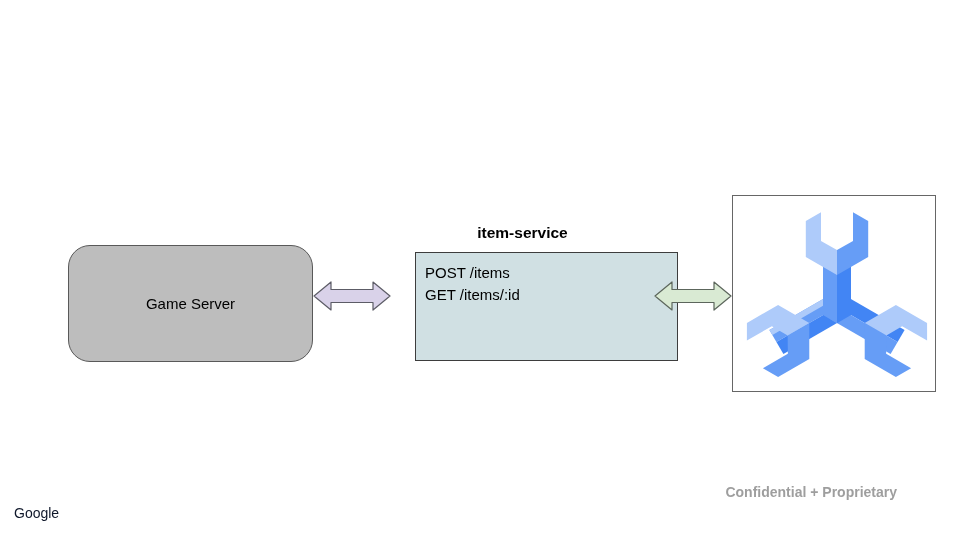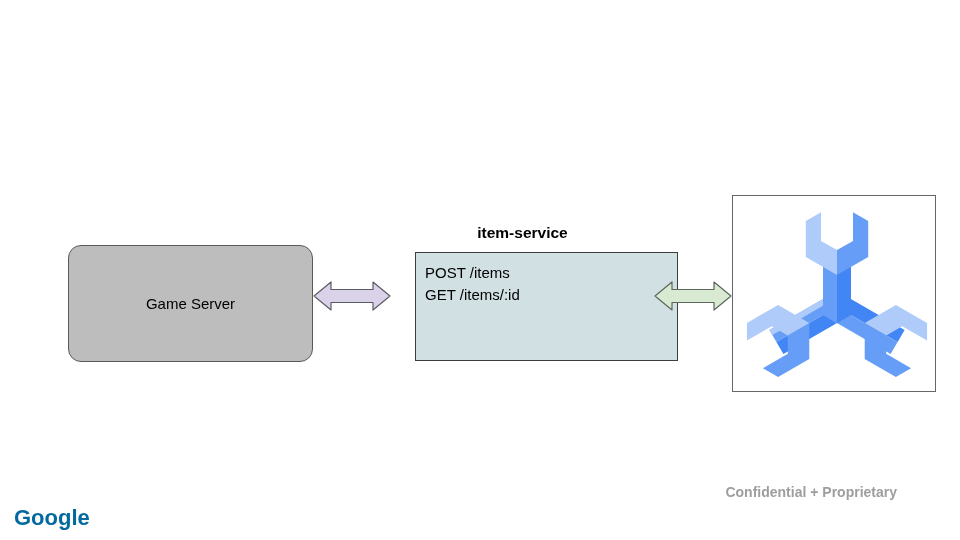--- a/index.html
+++ b/index.html
@@ -1,21 +1,21 @@
 <!DOCTYPE html>
 <html><head>
 <meta charset="utf-8">
 <style>
   html,body{margin:0;padding:0;}
   body{font-family:"Liberation Sans", sans-serif;}
   .slide{position:relative;width:960px;height:540px;background:#ffffff;overflow:hidden;}
 
   .game-server{
     position:absolute;left:68px;top:245px;width:245px;height:117px;
-    background:#bdbdbd;border:1.5px solid #595959;border-radius:13px;
+    background:#bdbdbd;border:1.5px solid #595959;border-radius:22px;
     display:flex;align-items:center;justify-content:center;
     font-size:15px;color:#000;box-sizing:border-box;
   }
 
   .svc-title{
     position:absolute;left:391px;top:224px;width:263px;height:20px;
     text-align:center;font-size:15.5px;font-weight:bold;color:#000;
   }
   .svc-box{
     position:absolute;left:391px;top:252px;width:263px;height:109px;
@@ -29,21 +29,21 @@
   .arrow-right{left:654px;}
 
   .icon-box{
     position:absolute;left:732px;top:195px;width:204px;height:197px;
     background:#ffffff;border:1.5px solid #666666;box-sizing:border-box;
   }
   .icon-box svg{position:absolute;left:1px;top:5px;}
 
   .brand{
     position:absolute;left:14px;top:505px;
-    font-size:22px;color:#0369a1;letter-spacing:0px;font-weight:700;
+    font-size:14px;color:#0f172a;letter-spacing:0px;font-weight:400;
   }
   .confidential{
     position:absolute;right:63px;top:484px;
     font-size:14px;color:#9e9e9e;font-weight:bold;
   }
 </style>
 </head>
 <body>
 
 <div class="slide">

